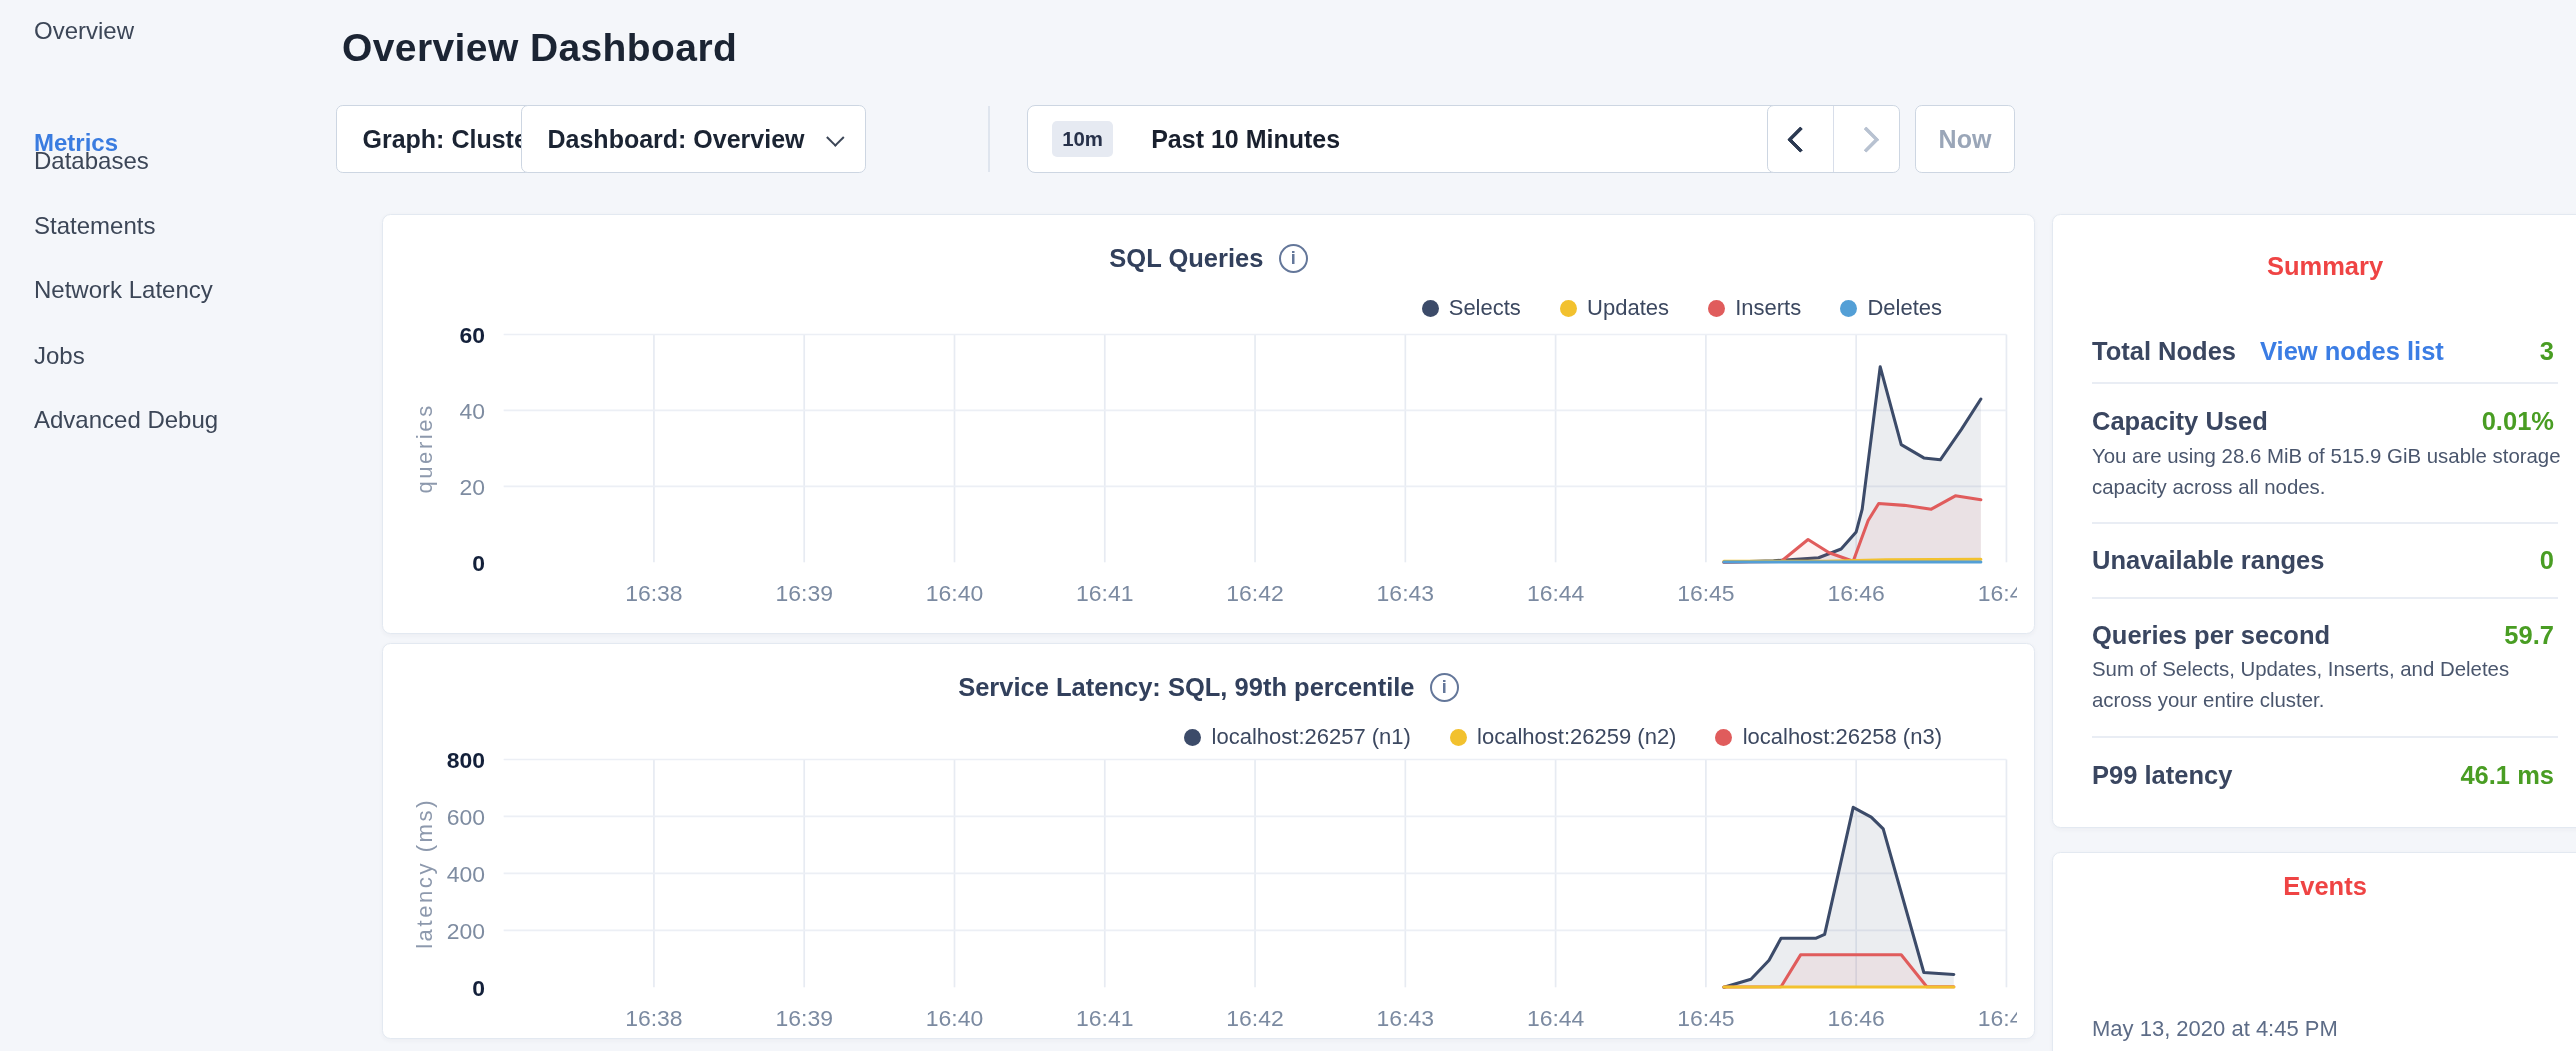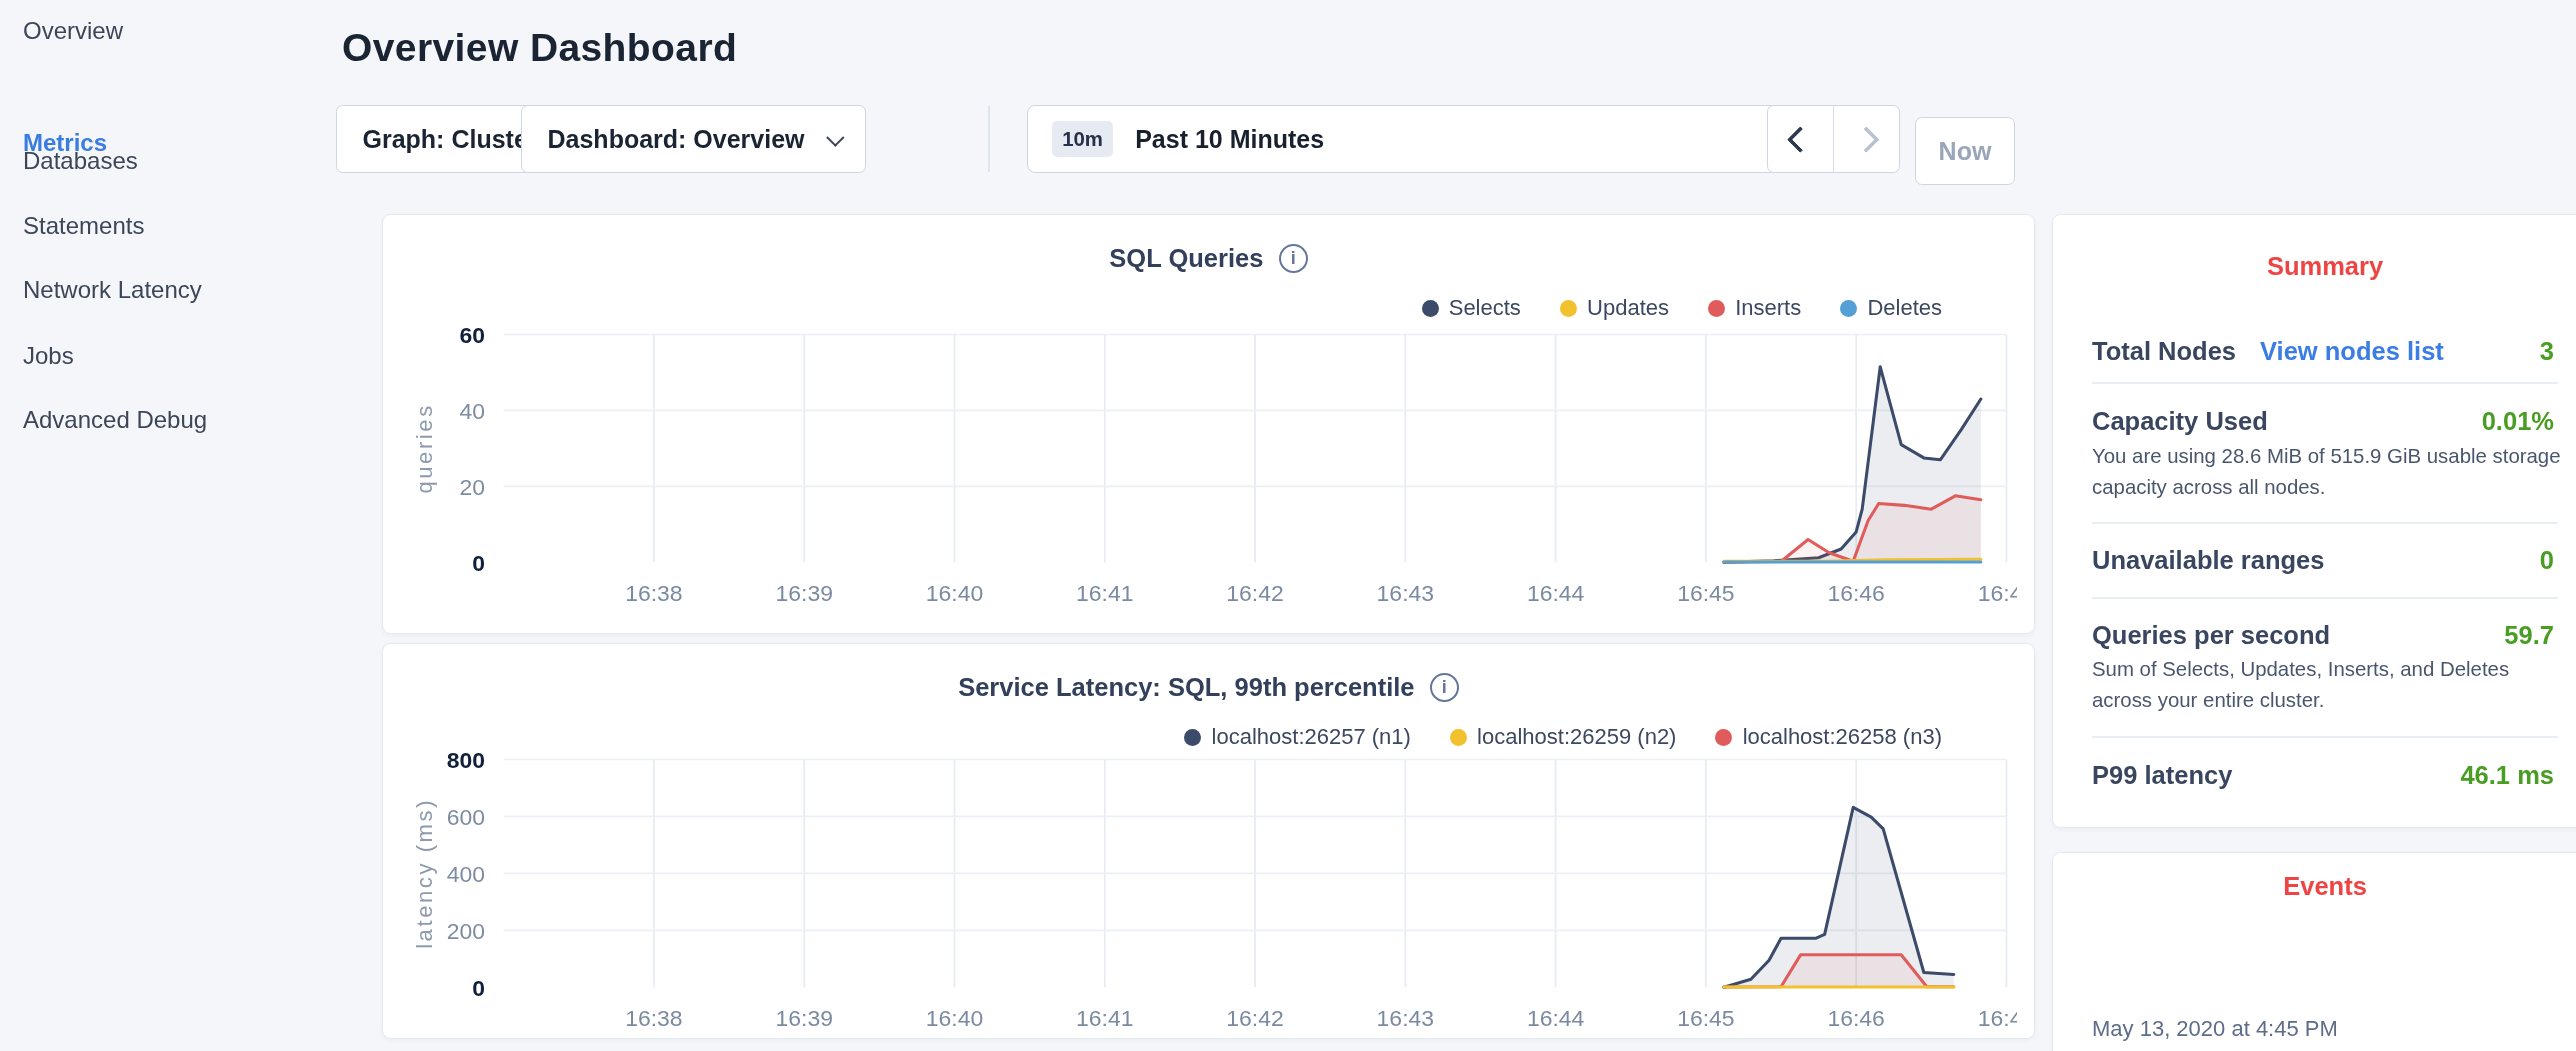--- a/index.html
+++ b/index.html
@@ -1,38 +1,38 @@
 <!DOCTYPE html>
 <html style="font-size:13.6px"><head>
 <meta charset="utf-8">
 <style>
   html,body{margin:0;padding:0;}
   body{font-family:"Liberation Sans",sans-serif;background:#f4f6fa;}
   #app{position:relative;width:2576px;height:1051px;overflow:hidden;background:#f4f6fa;}
 
   
-  #sidebar{position:absolute;left:0;top:0;width:323px;height:1051px;}
+  #sidebar{position:absolute;left:11px;top:0;width:323px;height:1051px;}
   .nav-item{position:absolute;left:23px;height:37px;line-height:37px;font-size:24px;color:#3c4657;cursor:pointer;white-space:nowrap;}
   .nav-item.active{color:#3a7ce0;font-weight:bold;margin-top:47px;}
 
   
   #page-title{position:absolute;left:342px;top:25.5px;font-size:39px;font-weight:bold;color:#1b2433;letter-spacing:0.4px;}
   .tool-btn{position:absolute;top:105px;height:68px;background:#fff;border:1.7px solid #cdd6e2;border-radius:6.8px;display:inline-flex;align-items:center;gap:22px;padding:0 25.5px;font-size:25px;font-weight:bold;color:#1b2433;box-sizing:border-box;cursor:pointer;}
   .chev{display:inline-block;width:11px;height:11px;border-right:2.6px solid #3c4657;border-bottom:2.6px solid #3c4657;transform:rotate(45deg) translateY(-2.6px);}
   #toolbar-divider{position:absolute;left:988px;top:106px;width:1.7px;height:66px;background:#dfe5ee;}
-  #time-selector{position:absolute;left:1027px;top:105px;width:830px;height:68px;background:#fff;border:1.7px solid #cdd6e2;border-radius:8px;display:flex;align-items:center;padding:0 24px;box-sizing:border-box;cursor:pointer;}
+  #time-selector{position:absolute;left:1027px;top:105px;width:830px;height:68px;background:#fff;border:1.7px solid #cdd6e2;border-radius:8px;display:flex;align-items:center;padding:0 24px;box-sizing:border-box;cursor:pointer;gap:16px;}
   #time-badge{background:#e6eaf2;border-radius:5.1px;font-size:20.4px;font-weight:bold;color:#27314a;padding:6.8px 10.2px;margin-right:22px;}
   #time-label{font-size:25px;font-weight:bold;color:#19202e;}
   #time-caret{margin-left:auto;}
   #arrow-group{position:absolute;left:1767px;top:105px;width:133px;height:68px;background:#fff;border:1.7px solid #cdd6e2;border-radius:6.8px;display:flex;box-sizing:border-box;}
   .arrow-cell{flex:1;display:flex;align-items:center;justify-content:center;cursor:pointer;}
   .arrow-cell:first-child{border-right:1.7px solid #d8deea;}
   .chev-left{display:inline-block;width:14.5px;height:14.5px;border-left:4.3px solid #2c3a52;border-bottom:4.3px solid #2c3a52;transform:rotate(45deg);border-radius:1.7px;}
   .chev-right{display:inline-block;width:14.5px;height:14.5px;border-right:4.3px solid #b8c2d1;border-top:4.3px solid #b8c2d1;transform:rotate(45deg);border-radius:1.7px;}
-  #now-btn{position:absolute;left:1915px;top:105px;width:100px;height:68px;background:#fff;border:1.7px solid #cdd6e2;border-radius:6.8px;display:flex;align-items:center;justify-content:center;font-size:25px;font-weight:bold;color:#9aa6b8;box-sizing:border-box;cursor:pointer;margin-top:12px;}
+  #now-btn{position:absolute;left:1915px;top:105px;width:100px;height:68px;background:#fff;border:1.7px solid #cdd6e2;border-radius:6.8px;display:flex;align-items:center;justify-content:center;font-size:25px;font-weight:bold;color:#9aa6b8;box-sizing:border-box;cursor:pointer;}
 
   
   .card{position:absolute;background:#fff;border:0.9px solid #e3e9f1;border-radius:8.5px;box-shadow:0 1.7px 4.3px rgba(40,55,80,.04);box-sizing:border-box;margin-left:40px;}
   #chart-card-1{left:342px;top:214px;width:1653px;height:420px;}
   #chart-card-2{left:342px;top:643px;width:1653px;height:396px;}
   .ctitle{display:flex;justify-content:center;align-items:center;gap:15.3px;padding-top:29px;}
   .ctitle .ttl{font-size:25.5px;font-weight:bold;color:#32405c;}
   .info-icon{width:29px;height:29px;border:2.6px solid #64779a;border-radius:50%;display:flex;align-items:center;justify-content:center;font-size:18px;font-weight:bold;color:#64779a;box-sizing:border-box;cursor:pointer;}
   .legend{position:absolute;top:80px;right:92px;display:flex;gap:39px;align-items:center;}
   .litem{display:flex;align-items:center;gap:10.2px;}

